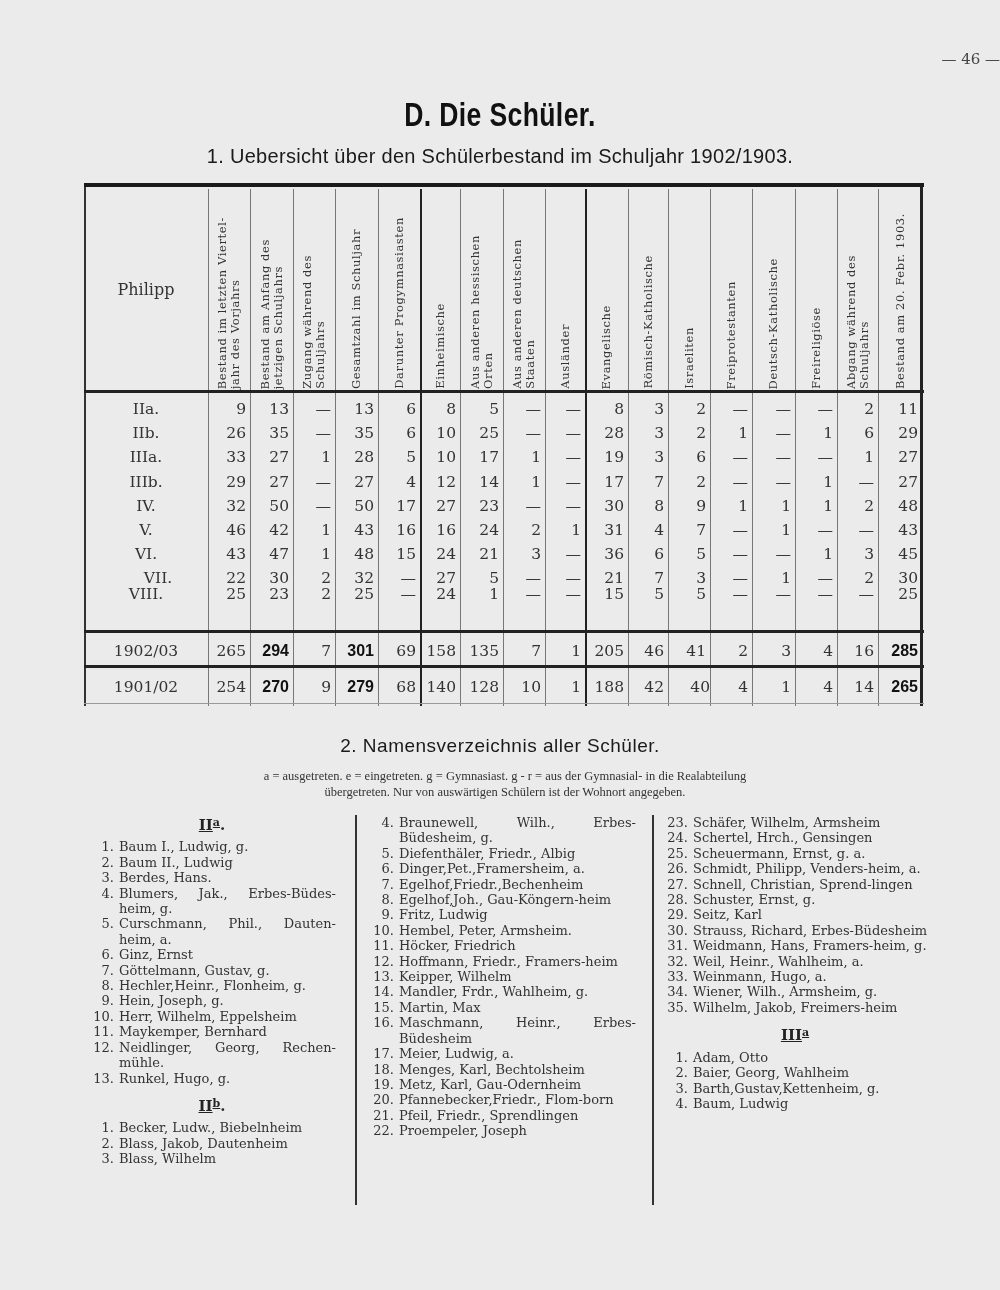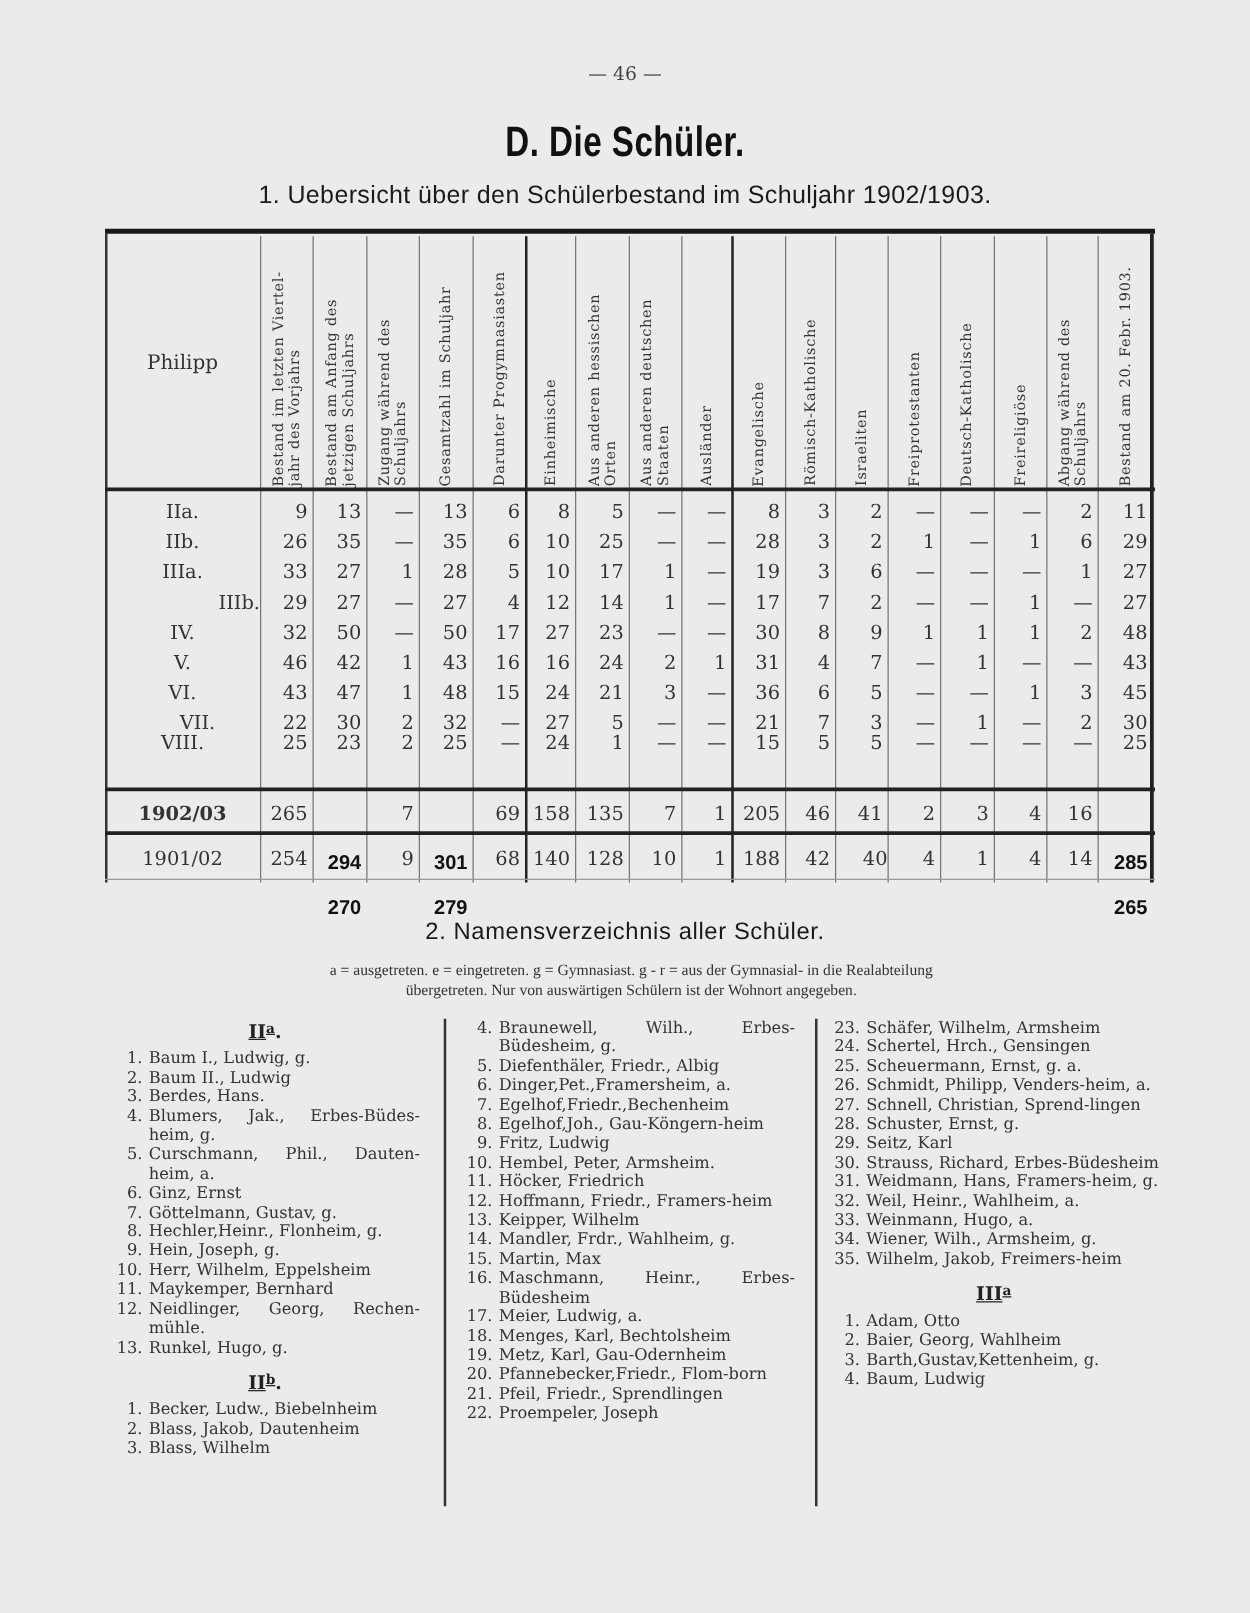--- a/index.html
+++ b/index.html
@@ -3,42 +3,42 @@
 <meta charset="utf-8">
 <style>
   html, body { margin: 0; padding: 0; }
   body {
     width: 1000px; height: 1290px; position: relative; overflow: hidden;
     background: #ebebeb;
     font-family: "DejaVu Serif", serif;
     color: #2a2a2a;
   }
   .page { position: absolute; left: 0; top: 0; width: 1000px; height: 1290px; }
-  .pagenum { position: absolute; top: 50px; left: 0; width: 1000px; text-align: center; font-size: 15px; color: #444; }
+  .pagenum { position: absolute; top: 50px; left: 0; width: 1000px; text-align: right; font-size: 15px; color: #444; }
   .title { position: absolute; top: 95px; left: 0; width: 1000px; text-align: center;
     font-family: "Liberation Sans", sans-serif; font-weight: bold; font-size: 34px;
     transform: scaleX(0.78); color: #111; letter-spacing: 0.5px; }
   .subtitle { position: absolute; top: 145px; left: 0; width: 1000px; text-align: center;
     font-family: "Liberation Sans", sans-serif; font-size: 20px; color: #1a1a1a; letter-spacing: 0.3px; }
 
   
   .tbl { position: absolute; left: 84px; top: 183px; width: 840px; height: 523px; }
   .rule-top { position: absolute; left: 0; top: 0; width: 840px; height: 4px; background: #1a1a1a; }
   .frame-left { position: absolute; left: 0; top: 4px; width: 2px; height: 519px; background: #333; }
   .frame-right { position: absolute; left: 836px; top: 4px; width: 3px; height: 519px; background: #222; }
   .hline { position: absolute; left: 0; width: 840px; background: #222; }
   .vline { position: absolute; width: 1px; background: #777; }
   .vline.thick { width: 2px; background: #222; }
   .hcell { position: absolute; top: 6px; height: 200px; display: flex; align-items: flex-end; justify-content: center; }
   .hcell .rot { writing-mode: vertical-rl; transform: rotate(180deg); font-size: 11.5px; line-height: 13px; color: #333; letter-spacing: 0.6px; text-align: left; padding-bottom: 4px; white-space: pre-line; }
   .klasse-h { position: absolute; left: 0; top: 6px; width: 124px; height: 200px; display: flex; align-items: center; justify-content: center; font-size: 16px; color: #333; }
   .row { position: absolute; left: 0; width: 840px; height: 24px; }
   .cell { position: absolute; top: 0; height: 24px; line-height: 24px; font-size: 15.5px; text-align: right; padding-right: 4px; box-sizing: border-box; color: #333; }
   .cell.klasse { text-align: center; padding-right: 0; }
-  .cell.bold { font-family: "Liberation Sans", sans-serif; font-weight: bold; color: #111; font-size: 16px; margin-top: 40px; }
+  .cell.bold { font-family: "Liberation Sans", sans-serif; font-weight: bold; color: #111; font-size: 16px; }
 
   .sec2 { position: absolute; top: 735px; left: 0; width: 1000px; text-align: center;
     font-family: "Liberation Sans", sans-serif; font-size: 19px; color: #1a1a1a; letter-spacing: 0.5px; }
   .legend { position: absolute; top: 768px; left: 82px; width: 846px; text-align: center;
     font-size: 12.5px; line-height: 16px; color: #333; font-family: "Liberation Serif", serif; }
 
   .col { position: absolute; top: 815px; font-size: 13px; line-height: 15.4px; color: #333; }
   .col .hd { text-align: center; font-weight: bold; font-size: 15px; margin: 0 0 6px 0; color: #222; }
   .col .hd u { text-decoration: underline; }
   .entry { display: flex; }
@@ -188,21 +188,21 @@
         <div class="cell" style="left:501px;width:43px;">19</div>
         <div class="cell" style="left:544px;width:40px;">3</div>
         <div class="cell" style="left:584px;width:42px;">6</div>
         <div class="cell" style="left:626px;width:42px;">—</div>
         <div class="cell" style="left:668px;width:43px;">—</div>
         <div class="cell" style="left:711px;width:42px;">—</div>
         <div class="cell" style="left:753px;width:41px;">1</div>
         <div class="cell" style="left:794px;width:44px;">27</div>
       </div>
       <div class="row" style="top:286.6px;">
-        <div class="cell klasse" style="left:0px;width:124px;text-align:right;">IIIb.</div>
+        <div class="cell klasse" style="left:0px;width:124px;">IIIb.</div>
         <div class="cell" style="left:124px;width:42px;">29</div>
         <div class="cell" style="left:166px;width:43px;">27</div>
         <div class="cell" style="left:209px;width:42px;">—</div>
         <div class="cell" style="left:251px;width:43px;">27</div>
         <div class="cell" style="left:294px;width:42px;">4</div>
         <div class="cell" style="left:336px;width:40px;">12</div>
         <div class="cell" style="left:376px;width:43px;">14</div>
         <div class="cell" style="left:419px;width:42px;">1</div>
         <div class="cell" style="left:461px;width:40px;">—</div>
         <div class="cell" style="left:501px;width:43px;">17</div>
@@ -311,21 +311,21 @@
         <div class="cell" style="left:626px;width:42px;">—</div>
         <div class="cell" style="left:668px;width:43px;">—</div>
         <div class="cell" style="left:711px;width:42px;">—</div>
         <div class="cell" style="left:753px;width:41px;">—</div>
         <div class="cell" style="left:794px;width:44px;">25</div>
       </div>
       <div class="hline" style="top:447px;height:3px;"></div>
       <div class="hline" style="top:482px;height:3px;"></div>
       <div class="hline" style="top:520px;height:1px;background:#999;"></div>
       <div class="row" style="top:454px;height:28px;">
-        <div class="cell klasse" style="left:0px;width:124px;height:28px;line-height:28px;font-weight:bold;">1902/03</div>
+        <div class="cell klasse" style="left:0px;width:124px;height:28px;line-height:28px;">1902/03</div>
         <div class="cell" style="left:124px;width:42px;height:28px;line-height:28px;">265</div>
         <div class="cell bold" style="left:166px;width:43px;height:28px;line-height:28px;">294</div>
         <div class="cell" style="left:209px;width:42px;height:28px;line-height:28px;">7</div>
         <div class="cell bold" style="left:251px;width:43px;height:28px;line-height:28px;">301</div>
         <div class="cell" style="left:294px;width:42px;height:28px;line-height:28px;">69</div>
         <div class="cell" style="left:336px;width:40px;height:28px;line-height:28px;">158</div>
         <div class="cell" style="left:376px;width:43px;height:28px;line-height:28px;">135</div>
         <div class="cell" style="left:419px;width:42px;height:28px;line-height:28px;">7</div>
         <div class="cell" style="left:461px;width:40px;height:28px;line-height:28px;">1</div>
         <div class="cell" style="left:501px;width:43px;height:28px;line-height:28px;">205</div>

